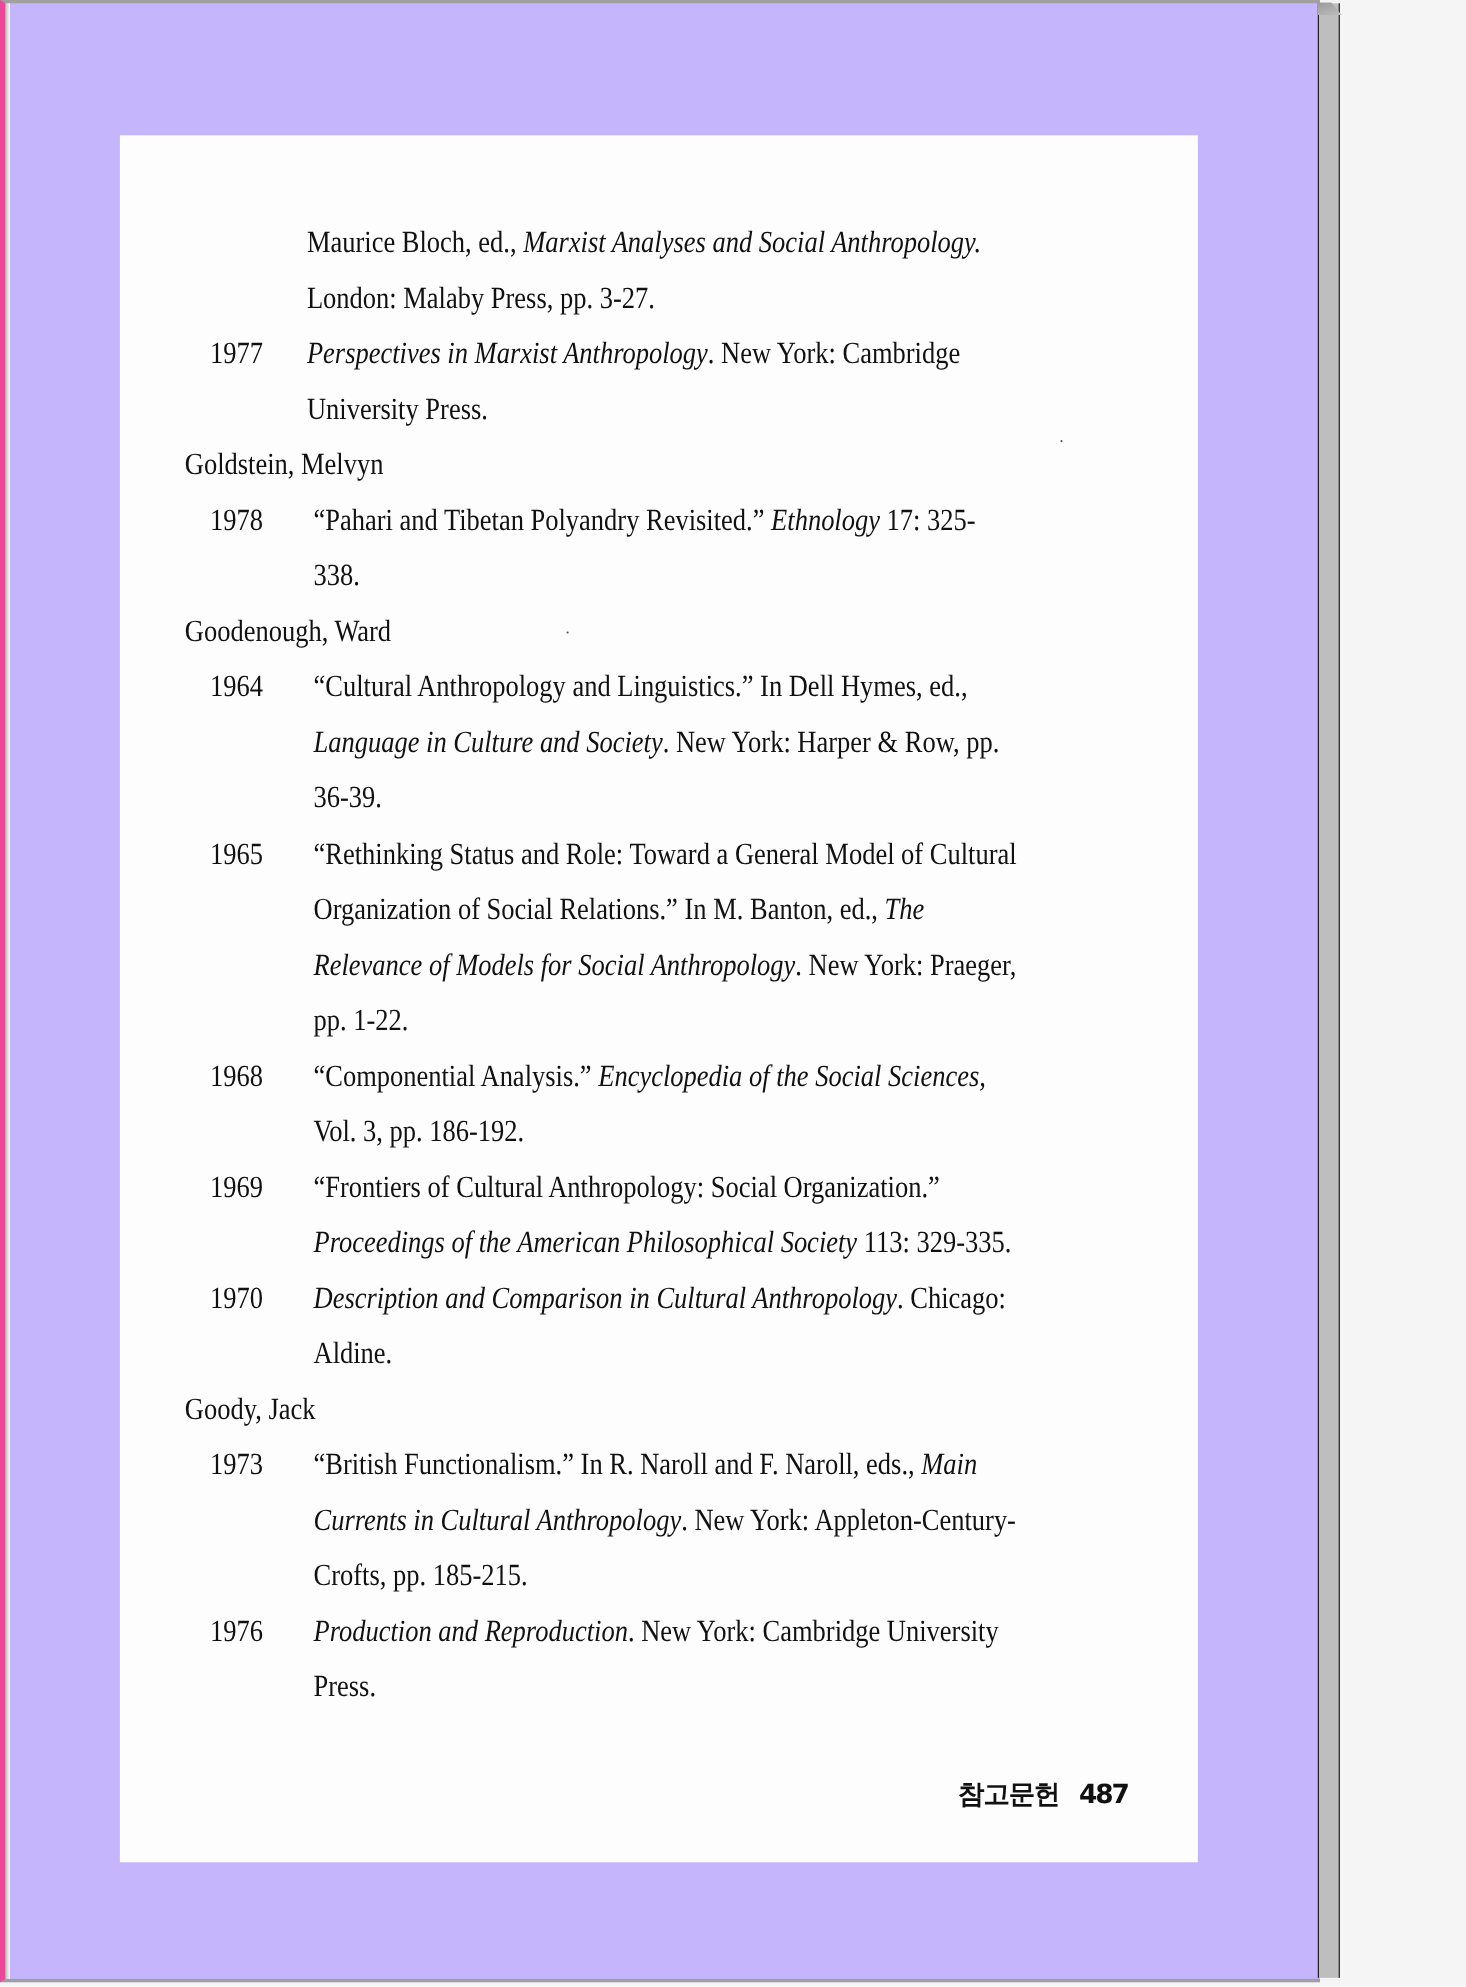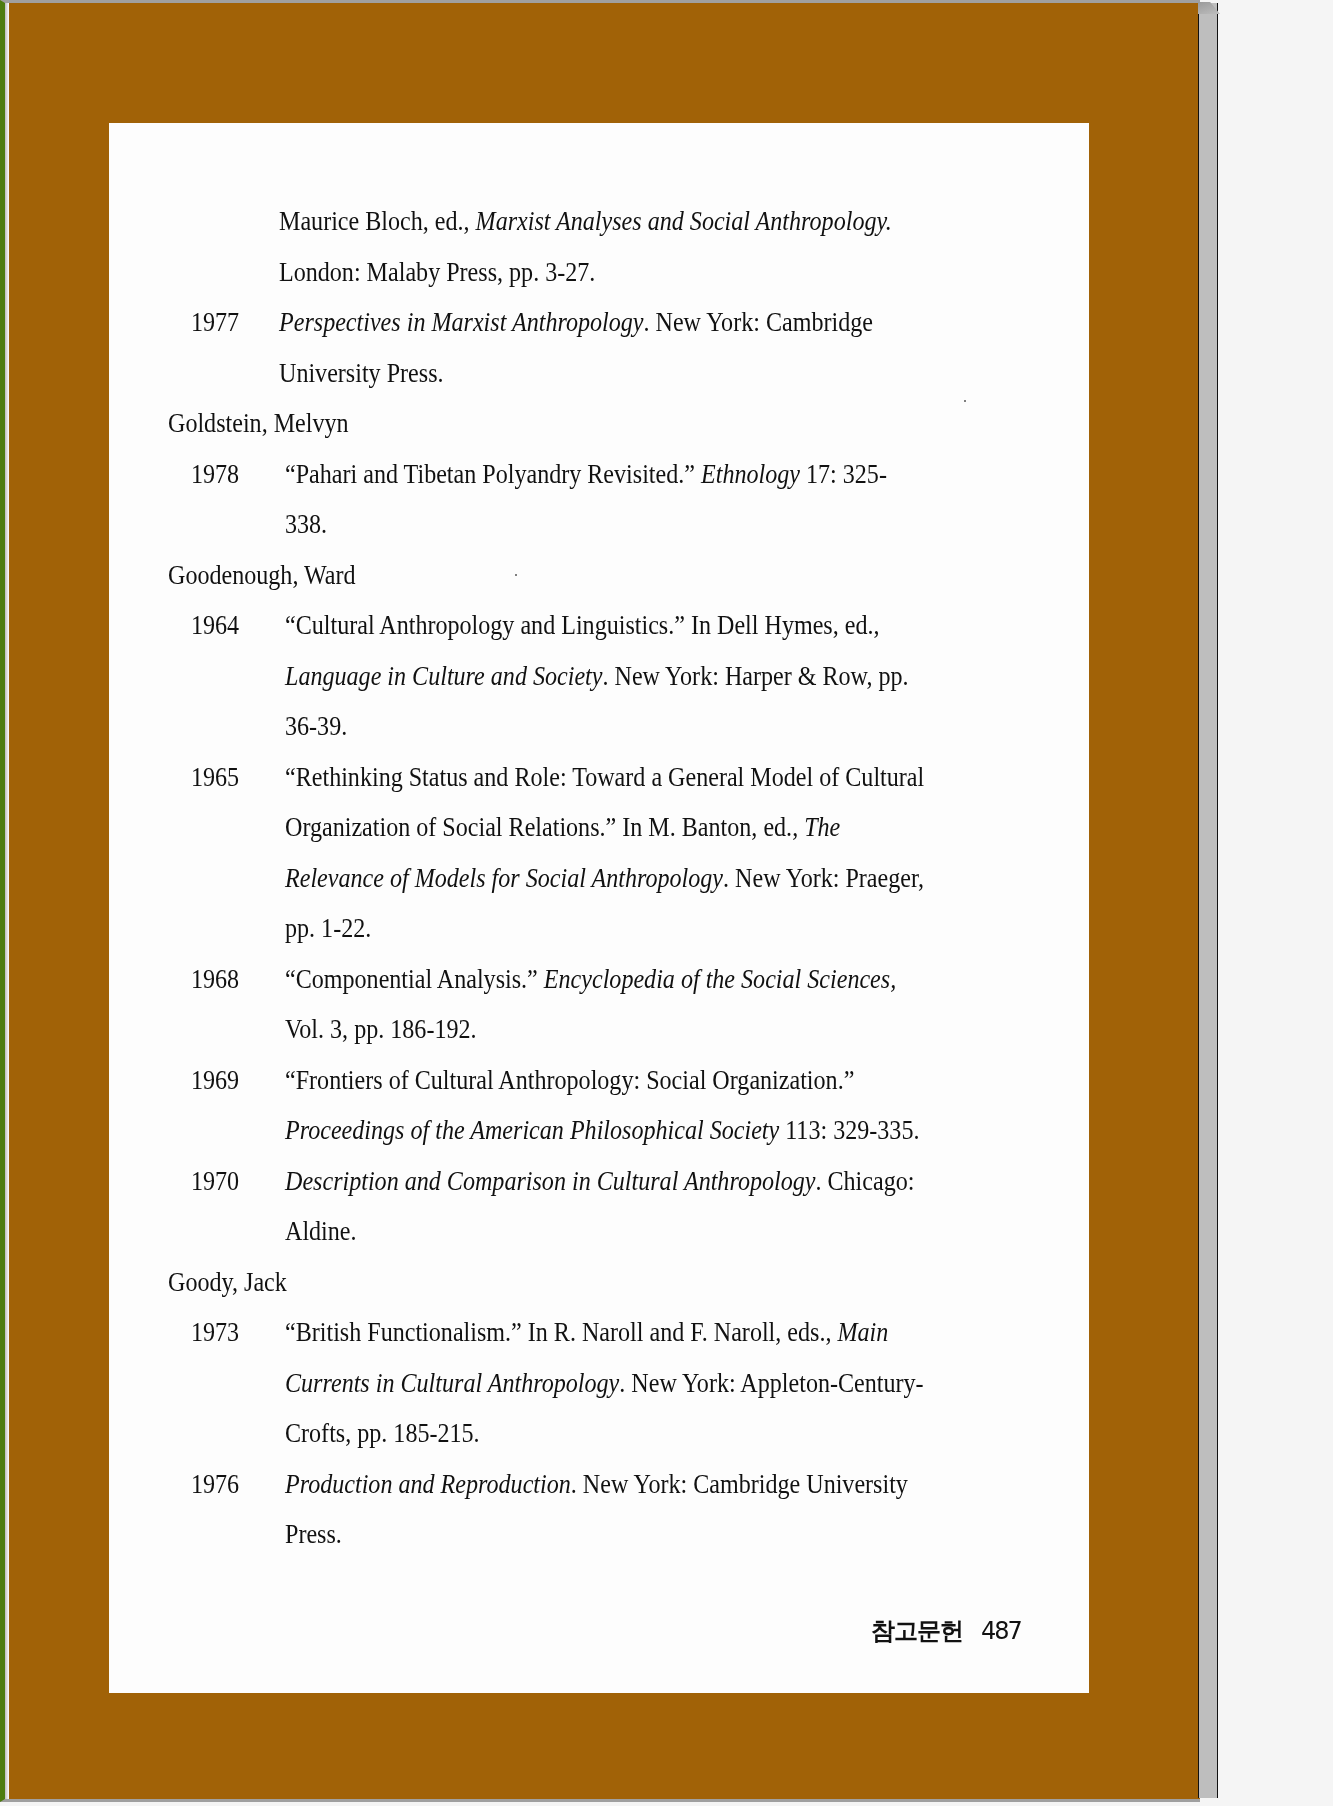--- a/index.html
+++ b/index.html
@@ -5,23 +5,23 @@
   html, body { margin: 0; padding: 0; }
   body {
     width: 1333px; height: 1806px; background: #f5f5f5;
     position: relative; overflow: hidden;
     font-family: "Liberation Serif", "DejaVu Serif", serif;
     color: #111;
   }
   .page {
     position: absolute; left: 0; top: 0;
     width: 1200px; height: 1802px;
-    background: #a16207;
+    background: #c4b5fd;
     border-top: 3px solid #a0a0a0;
-    border-left: 5px solid #4d7c0f;
+    border-left: 5px solid #ec4899;
     border-bottom: 3px solid #a0a0a0;
     box-sizing: border-box;
   }
   .page::before {
     content: ""; position: absolute; left: 0; top: 0; width: 4px; height: 100%;
     background: linear-gradient(to right, #bbbbbb, #ffffff);
   }
   .edge {
     position: absolute; left: 1198px; top: 3px; width: 20px; height: 1795px;
     background: #bebebe;
@@ -46,21 +46,21 @@
     transform-origin: left top;
   }
   .narrow { transform: scaleX(0.86); }
   .author { font-size: 28px; }
   em { font-style: italic; }
   .footer {
     position: absolute; left: 866px; top: 1612px;
     font-family: "DejaVu Sans", sans-serif; font-size: 24px; font-weight: bold;
     color: #111; letter-spacing: -1px;
   }
-  .footer .pg { margin-left: 18px; font-weight: normal; letter-spacing: -2px; }
+  .footer .pg { margin-left: 18px; font-weight: bold; letter-spacing: -2px; }
   .dot { position: absolute; width: 2px; height: 2px; background: #555; border-radius: 1px; }
 </style>
 </head>
 <body>
 
 <div class="page">
   <div class="scan"></div>
   <div class="content" id="content">
       <div class="line narrow" style="left: 274px; top: 200px;"><span>Maurice Bloch, ed., </span><em>Marxist Analyses and Social Anthropology.</em></div>
       <div class="line narrow" style="left: 274px; top: 250.5px;"><span>London: Malaby Press, pp. 3-27.</span></div>

